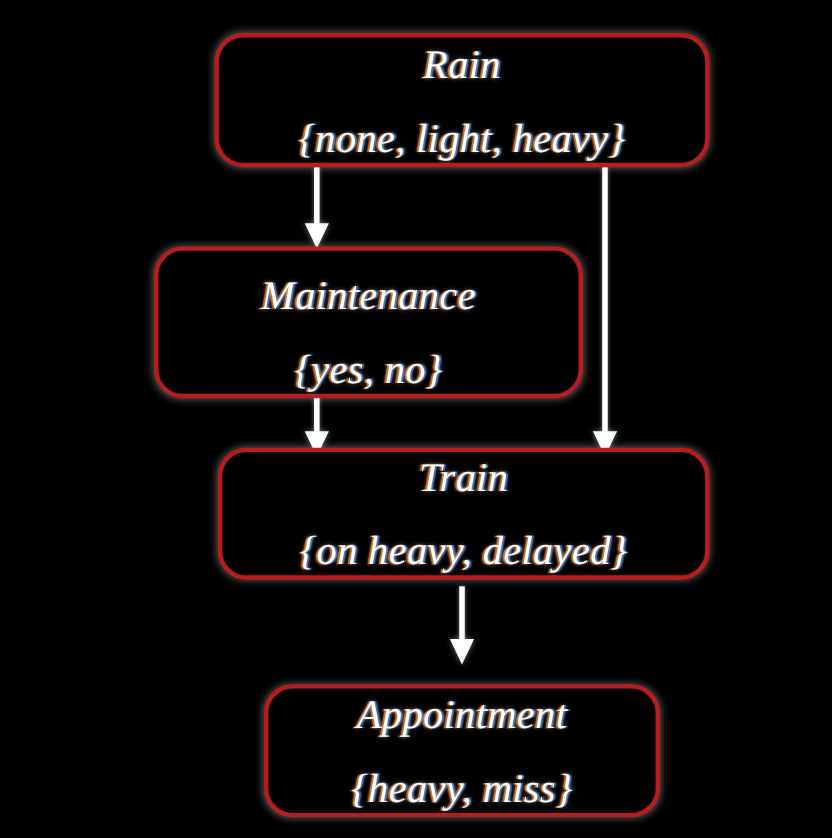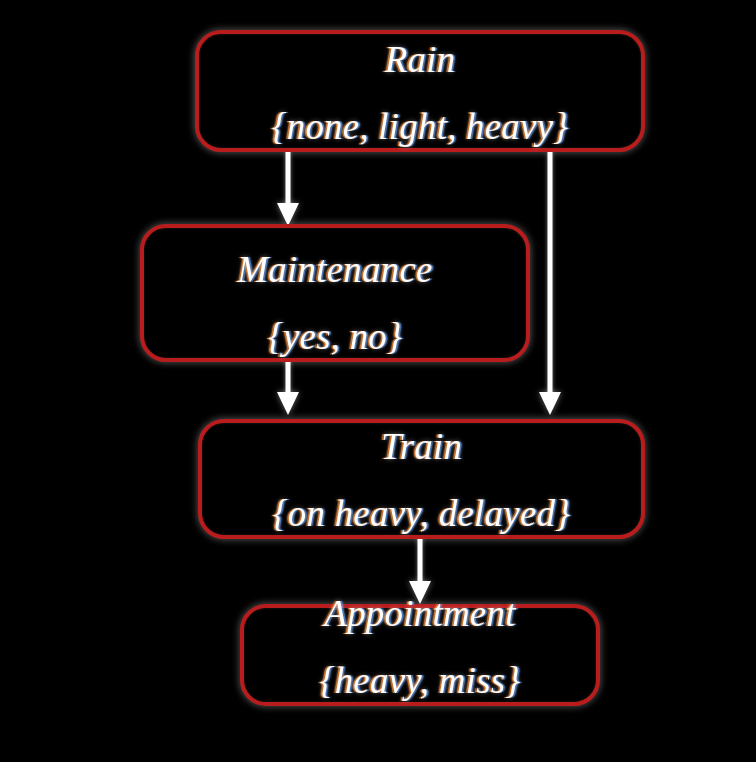--- a/index.html
+++ b/index.html
@@ -55,22 +55,22 @@
       -2.6px 0.4px 1px rgba(220,110,30,0.30),
        2.6px -0.4px 1px rgba(80,130,230,0.26),
        0 0 5px rgba(255,255,255,0.45);
   }
   .node-label { font-size: 37px; line-height: 1.08; }
   .node-states { font-size: 37px; line-height: 1.14; margin-top: 2px; }
 
   
   #node-rain        { left: 195px; top: 30px;  width: 450px; height: 122px; }
   #node-maintenance { left: 95px;  top: 224px; width: 390px; height: 138px; margin-left: 45px; }
-  #node-train       { left: 198px; top: 419px; width: 447px; height: 120px; }
-  #node-appointment { left: 240px; top: 604px; width: 360px; height: 102px; }
+  #node-train       { left: 198px; top: 407px; width: 447px; height: 120px; }
+  #node-appointment { left: 240px; top: 622px; width: 360px; height: 121px; }
 
   
   .edge {
     position: absolute;
     z-index: 1;
   }
   .edge-line {
     position: absolute;
     width: 5px;
     background: #ffffff;

